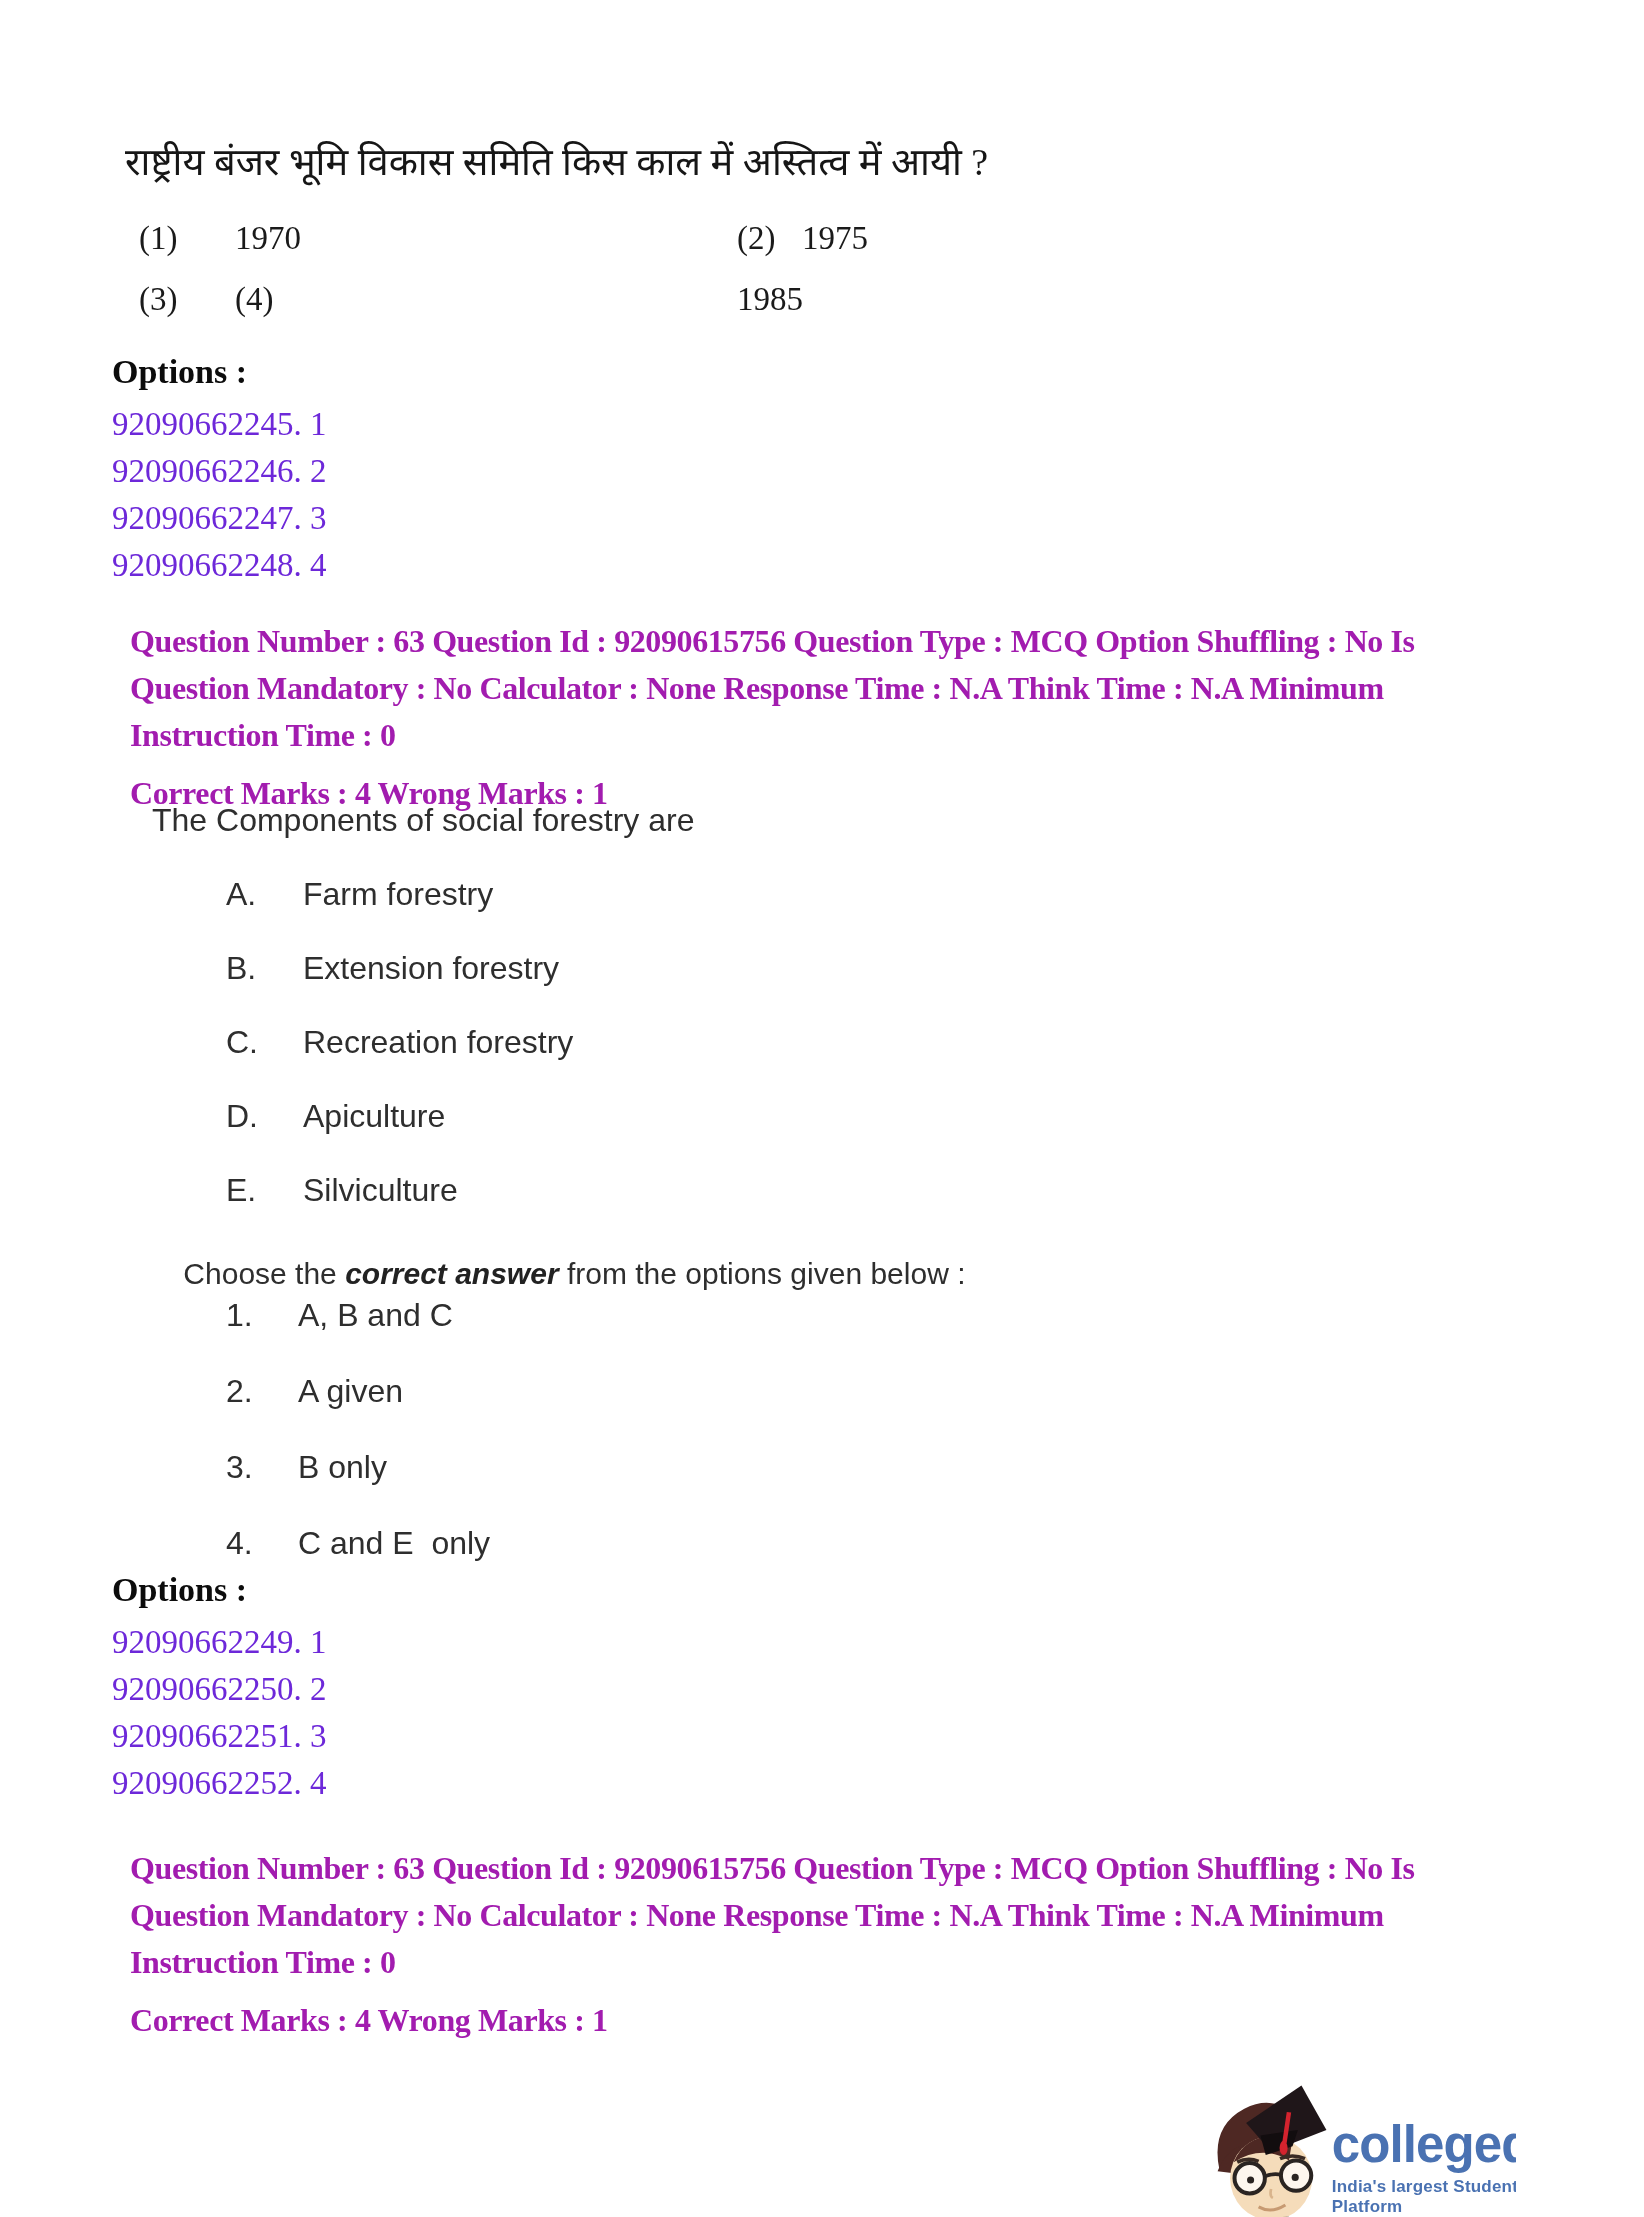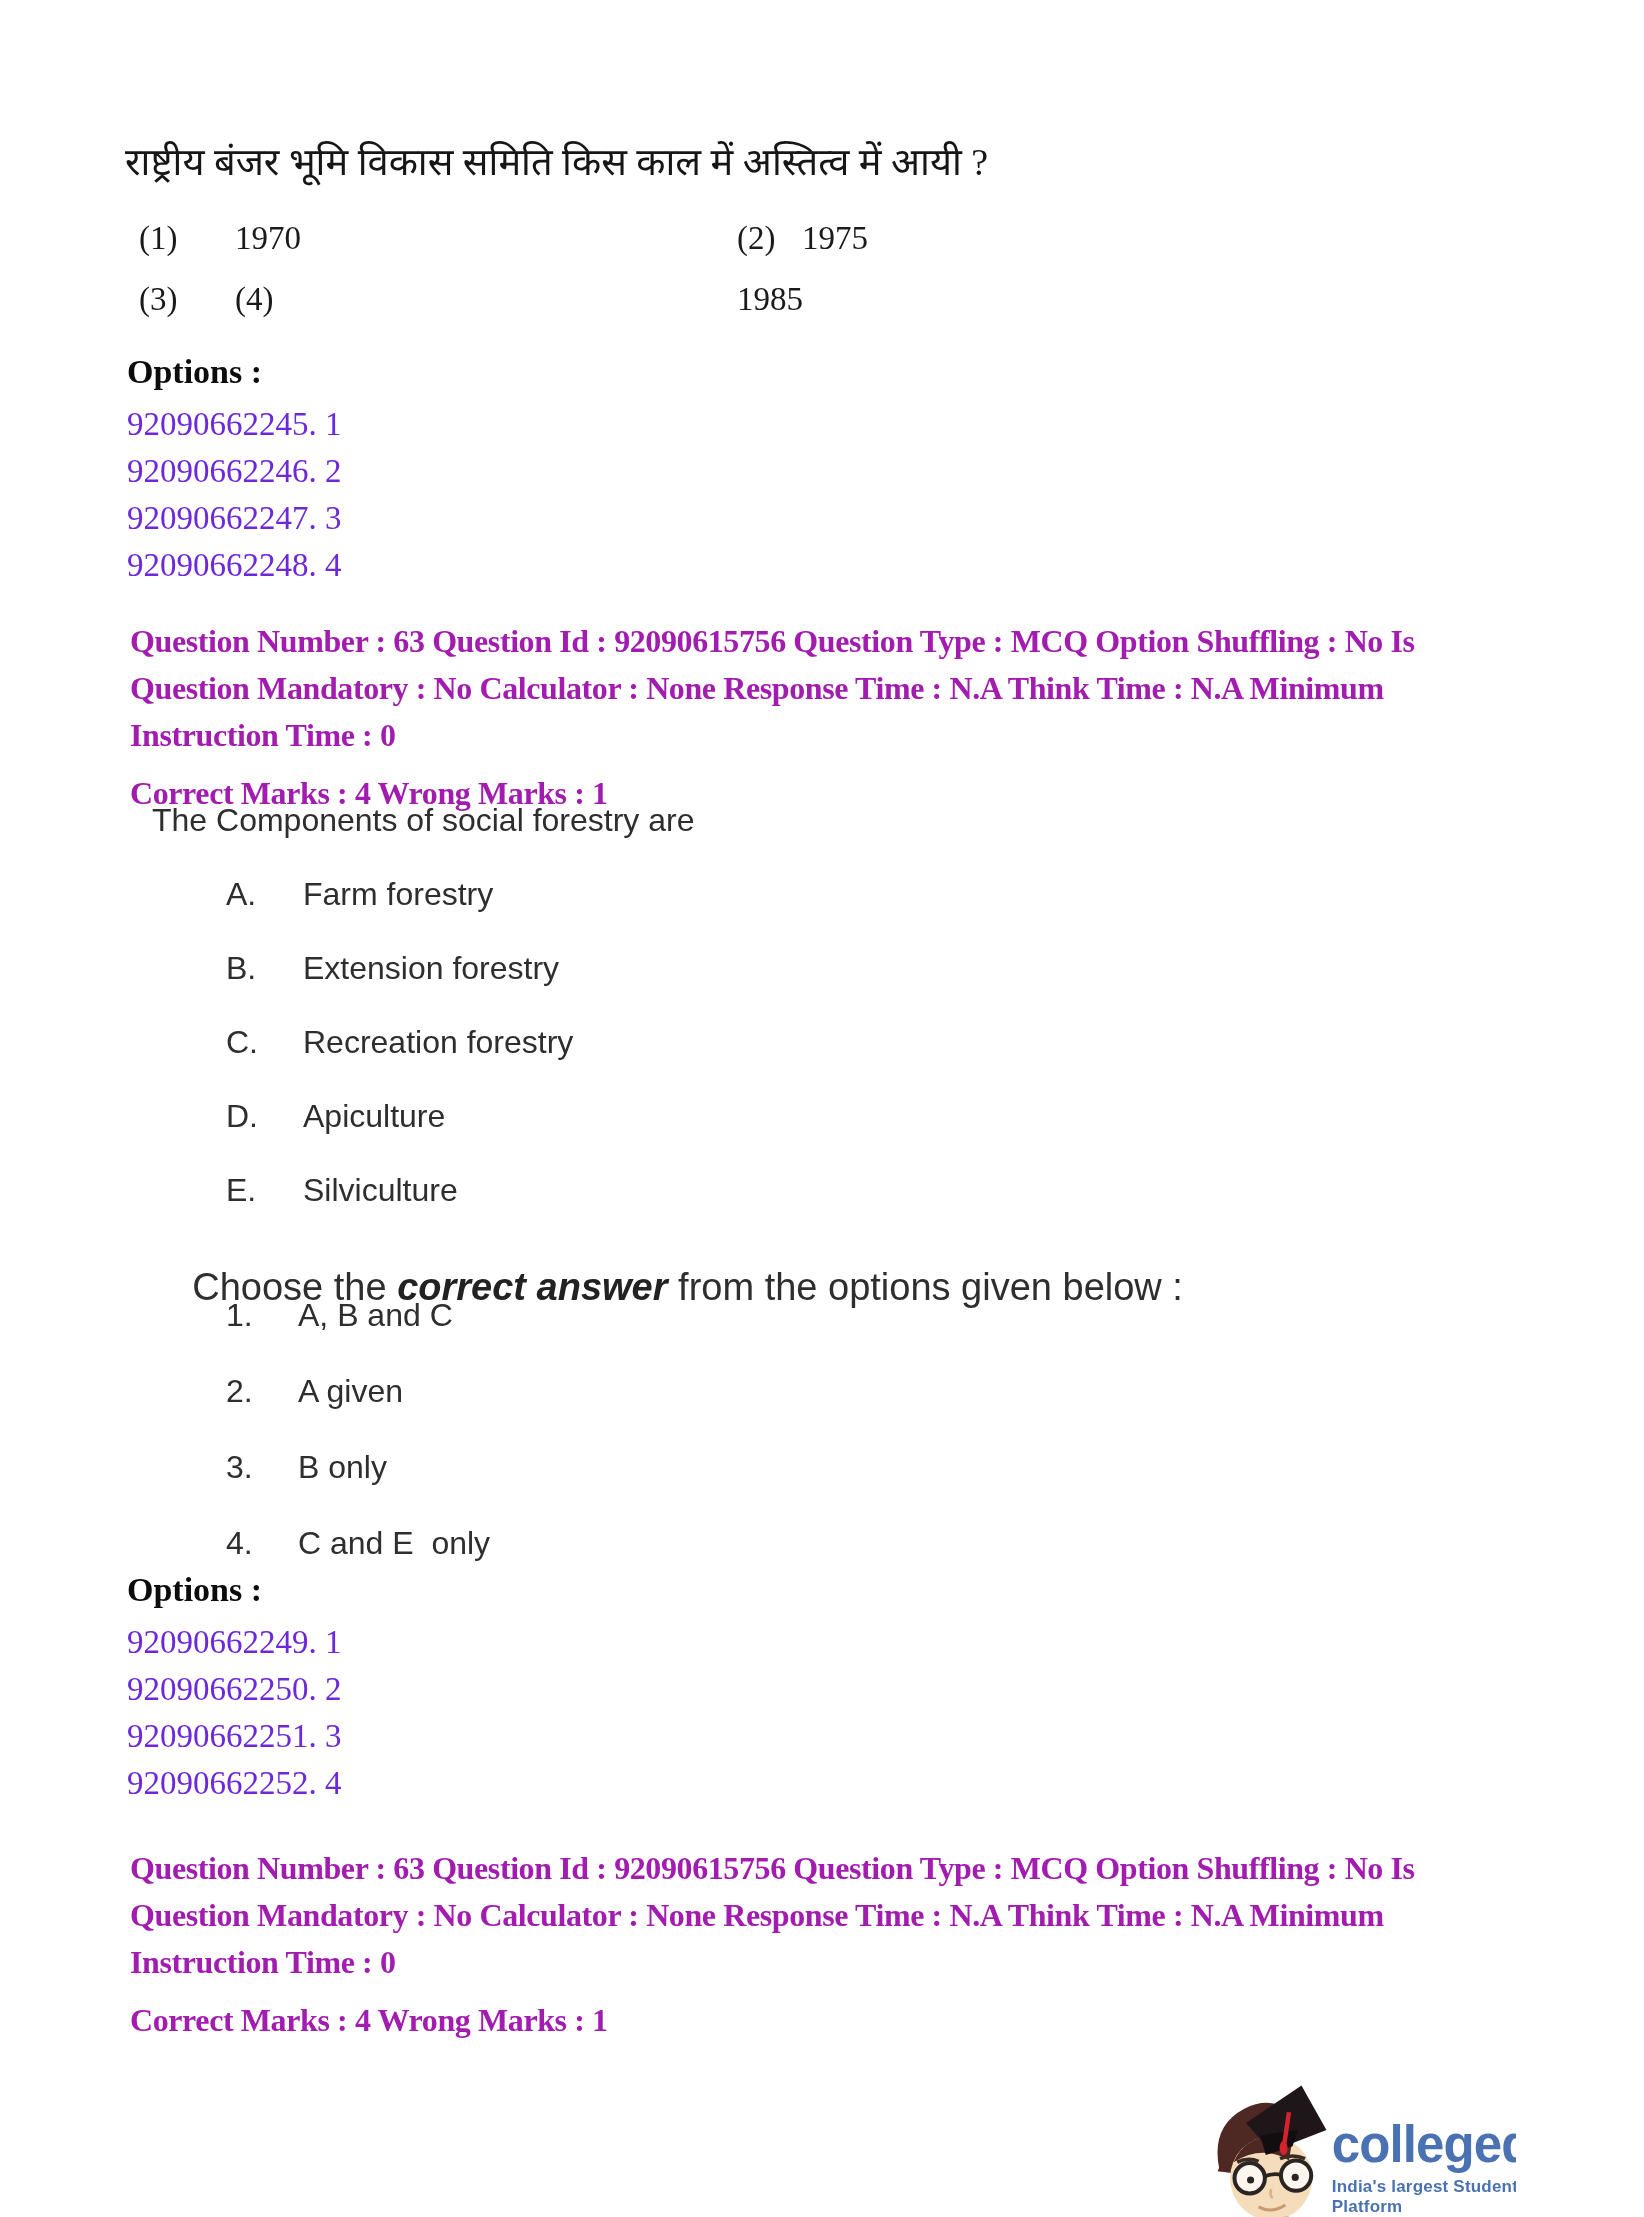--- a/index.html
+++ b/index.html
@@ -31,21 +31,21 @@
     left: 139px;
     top: 220px;
     display: grid;
     grid-template-columns: 96px 502px 65px auto;
     row-gap: 24px;
     font-size: 33px;
     color: #1a1a1a;
   }
 
   
-  .options-block { position: absolute; left: 127px; }
+  .options-block { position: absolute; left: 112px; }
   .options-block .options-heading {
     font-weight: bold;
     font-size: 34px;
     color: #0c0c0c;
     margin-bottom: 9.9px;
   }
   .options-block .option-id {
     font-size: 33px;
     line-height: 47px;
     color: #6d28d9;
@@ -77,21 +77,21 @@
     font-size: 32px;
   }
   .lettered-list { position: absolute; left: 226px; top: 876px; }
   .lettered-list .list-item { display: flex; font-size: 32px; margin-bottom: 37px; }
   .lettered-list .item-label { width: 77px; flex: 0 0 77px; }
 
   .choose-line {
     position: absolute;
     left: 150px;
     top: 1223px;
-    font-size: 38px;
+    font-size: 30px;
     white-space: pre-wrap;
   }
   .choose-line .emph { font-weight: bold; font-style: italic; color: #222222; }
 
   .numbered-list { position: absolute; left: 226px; top: 1297px; }
   .numbered-list .list-item { display: flex; font-size: 32px; margin-bottom: 39px; white-space: pre-wrap; }
   .numbered-list .item-label { width: 72px; flex: 0 0 72px; }
 
   
   .footer-logo {

